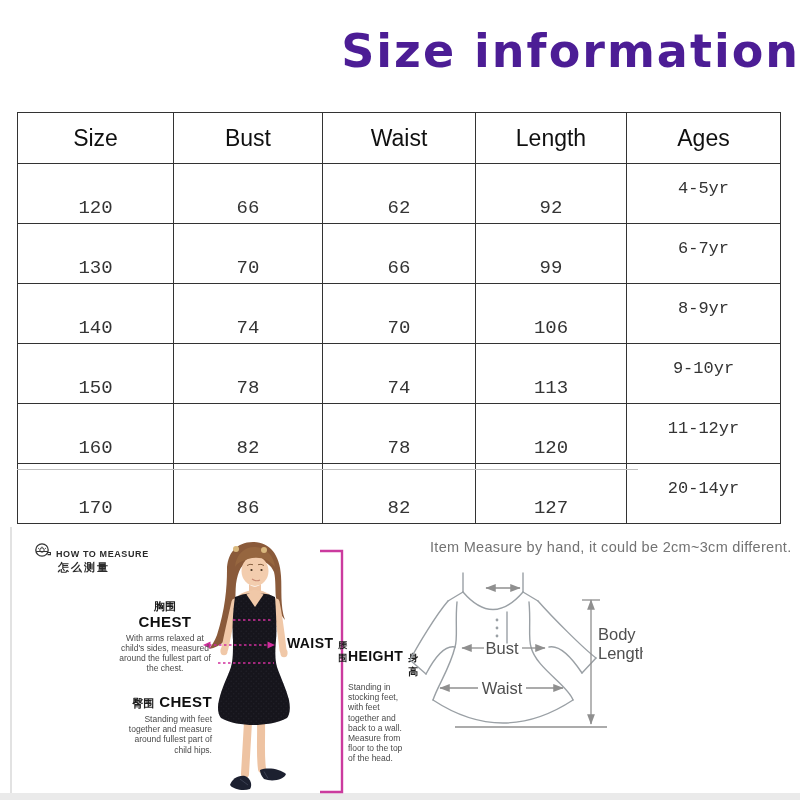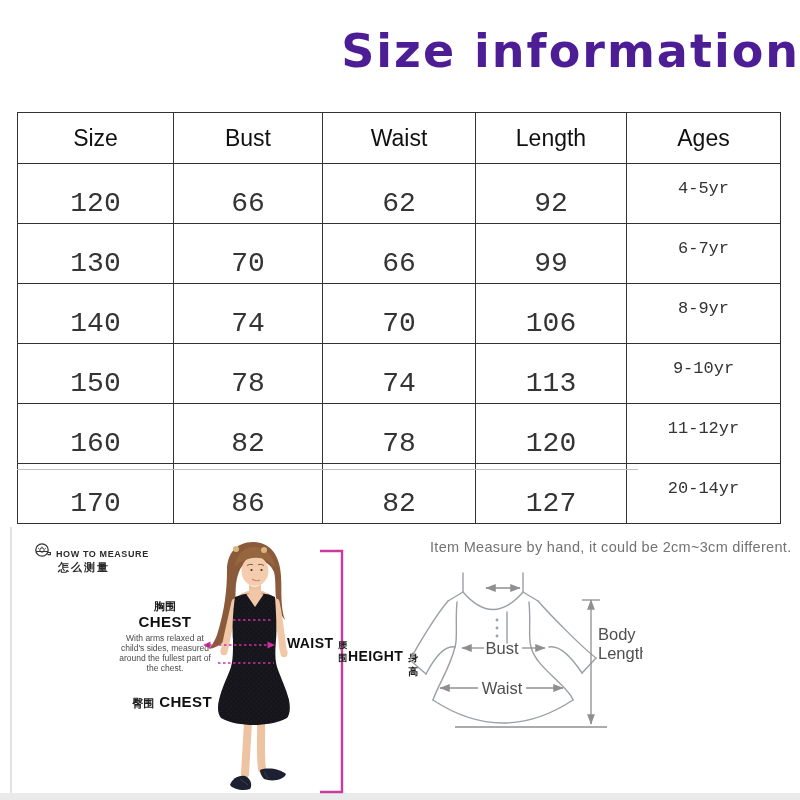--- a/index.html
+++ b/index.html
@@ -10,21 +10,21 @@
   .page-title{position:absolute;top:24px;left:0;width:100%;text-align:right;
     font-family:"DejaVu Sans",sans-serif;font-weight:bold;font-size:46px;
     letter-spacing:2px;color:#4c1d95;}
 
   
   table.size-table{position:absolute;left:17px;top:112px;width:764px;
     border-collapse:collapse;table-layout:fixed;}
   .size-table th,.size-table td{border:1px solid #333;text-align:center;overflow:hidden;padding:0;}
   .size-table th{height:50px;font-size:23px;font-weight:normal;color:#101010;vertical-align:middle;}
   .size-table td{height:49px;}
-  .size-table td.num{font-family:"Liberation Mono",monospace;font-size:28px;color:#343434;
+  .size-table td.num{font-family:"Liberation Mono",monospace;font-size:19px;color:#343434;
     vertical-align:bottom;padding-bottom:4px;font-weight:400;}
   .size-table td.age{font-family:"Liberation Mono",monospace;font-size:17px;color:#333;
     vertical-align:middle;padding-bottom:10px;}
   .table-underline{position:absolute;left:17px;top:469px;width:621px;height:1px;background:#bfbfbf;}
 
   
   .left-edge-line{position:absolute;left:10px;top:527px;width:2px;height:266px;background:#e2e2e2;}
   .bottom-band{position:absolute;left:0;top:793px;width:800px;height:7px;background:#eaeaea;}
 
   .htm-block{position:absolute;left:34px;top:542px;width:140px;}
@@ -207,34 +207,36 @@
   <div class="cn">胸围</div>
   <div class="big">CHEST</div>
   <div class="desc">With arms relaxed at child's sides, measured around the fullest part of the chest.</div>
 </div>
 
 <div class="callout hips-block align-r">
   <div class="inline-head right">
     <span class="cn">臀围</span>
     <span class="big">CHEST</span>
   </div>
+  <div class="desc">Standing with feet together and measure around fullest part of child hips.</div>
 </div>
 
 <div class="callout waist-block align-l">
   <div class="inline-head">
     <span class="big sm">WAIST</span>
     <span class="cn" style="font-size:9px">腰围</span>
   </div>
 </div>
 
 <div class="callout height-block align-l">
   <div class="inline-head">
     <span class="big sm">HEIGHT</span>
     <span class="cn" style="font-size:10px">身高</span>
   </div>
+  <div class="desc">Standing in stocking feet, with feet together and back to a wall. Measure from floor to the top of the head.</div>
 </div>
 
 <div class="note-text">Item Measure by hand, it could be 2cm~3cm different.</div>
 
 <svg class="abs" style="left:398px;top:563px" width="245" height="172" viewBox="0 0 245 172">
   <defs>
     <marker id="arr" viewBox="0 0 8 6" refX="7.5" refY="3" markerWidth="8" markerHeight="6" orient="auto-start-reverse">
       <path d="M0,0 L8,3 L0,6 Z" fill="#8f8f8f"></path>
     </marker>
   </defs>

